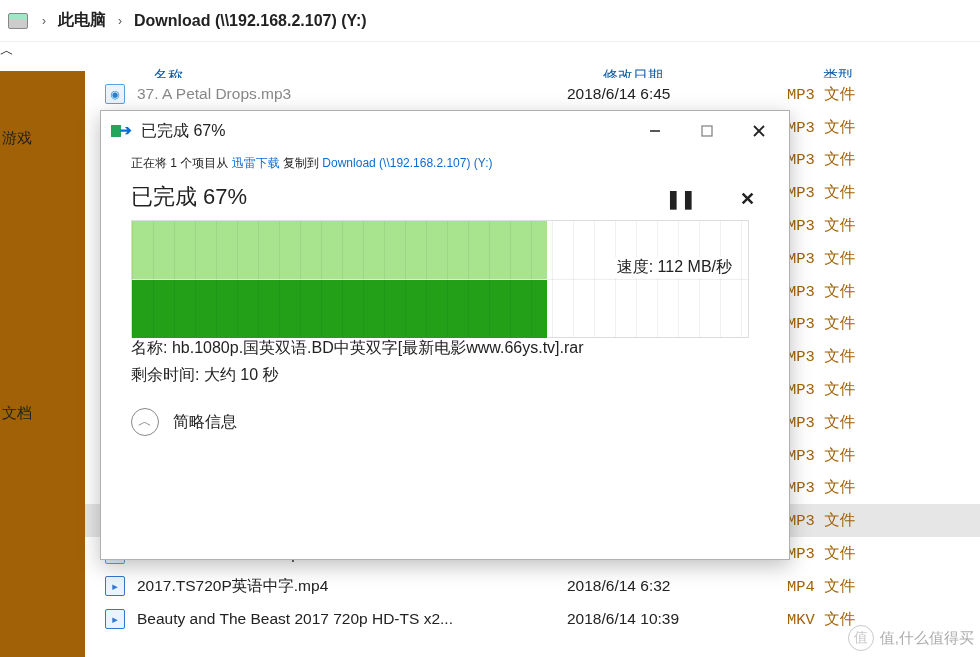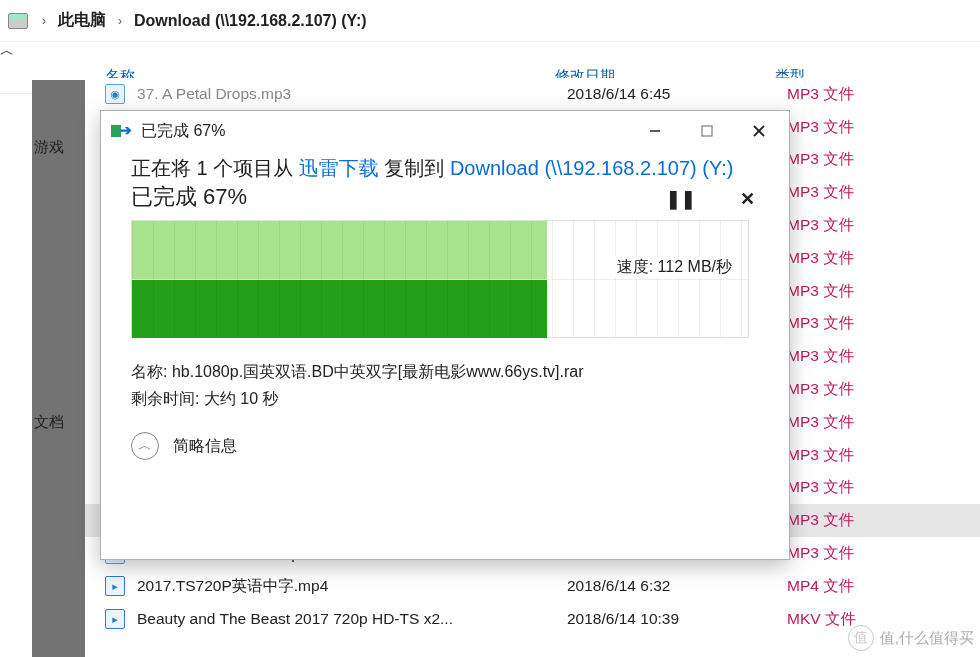--- a/index.html
+++ b/index.html
@@ -36,33 +36,32 @@
   
   .col-headers {
     display: flex;
     align-items: center;
     height: 34px;
     padding-left: 105px;
     border-bottom: 1px solid #eee;
     color: #0a5aa6;
     font-size: 15px;
   }
-  .col-name { width: 450px; }
+  .col-name { width: 450px; margin-left: 48px; }
   .col-date { width: 220px; }
   .col-type { width: 120px; }
 
   
   .sidebar {
     position: absolute;
     left: 0;
-    top: 80px;
+    top: 71px;
     bottom: 0;
     width: 85px;
-    background: #737373;
-    margin-left: 32px;
+    background: #a16207;
   }
   .sidebar-item {
     padding: 8px 0 8px 2px;
     font-size: 15px;
     color: #222;
   }
   .sidebar .spacer1 { height: 50px; }
   .sidebar .spacer2 { height: 240px; }
 
   
@@ -90,21 +89,21 @@
     border: 1px solid #57a3e6;
     border-radius: 2px;
     display: flex; align-items: center; justify-content: center;
     font-size: 11px;
     color: #2a7fcf;
     background: #eaf4ff;
   }
   .file-row .icon.vid { border-color:#3377cc; color:#3377cc; }
   .file-row .fname { width: 430px; overflow: hidden; white-space: nowrap; text-overflow: ellipsis; }
   .file-row .fdate { width: 220px; color: #222; }
-  .file-row .ftype { width: 160px; color: #be185d; }
+  .file-row .ftype { width: 160px; color: #a16207; font-family: Liberation Mono, monospace; }
 
   
   .dialog {
     position: absolute;
     left: 100px;
     top: 110px;
     width: 690px;
     height: 450px;
     background: #fff;
     border: 1px solid #b0b0b0;
@@ -132,32 +131,31 @@
   }
   .titlebar .title { font-size: 16px; color:#222; flex:1; }
   .titlebar .winbtn {
     width: 52px; height: 30px;
     display:flex; align-items:center; justify-content:center;
     cursor: default;
   }
   .titlebar .winbtn svg { display:block; }
 
   .dialog-body { padding: 4px 30px 0 30px; }
-  .copyline { font-size: 20px; color:#222; margin-bottom: 0; }
+  .copyline { font-size: 12px; color:#222; margin-bottom: 10px; }
   .copyline .link { color:#0a6dd6; }
   .doneline { font-size: 22px; color:#222; margin-bottom: 8px; }
   .doneline .ctrls { float: right; display:flex; gap:44px; margin-right:4px; margin-top:6px;}
   .doneline .ctrls .btn { font-size: 18px; font-weight: bold; cursor:default; }
 
   .progress-wrap {
     position: relative;
     width: 618px;
     height: 118px;
     border: 1px solid #ddd;
-    margin-bottom: 24px;
   }
   .progress-top, .progress-bottom {
     position:absolute; left:0; height:58px;
   }
   .progress-top { top:0; background:#a7e48d; width: 67.3%; }
   .progress-bottom { top:58px; background:#23a018; width: 67.3%; height: 59px;}
   .progress-wrap .grid {
     position:absolute; inset:0;
     background-image:
       linear-gradient(to right, rgba(0,0,0,0.06) 1px, transparent 1px);

